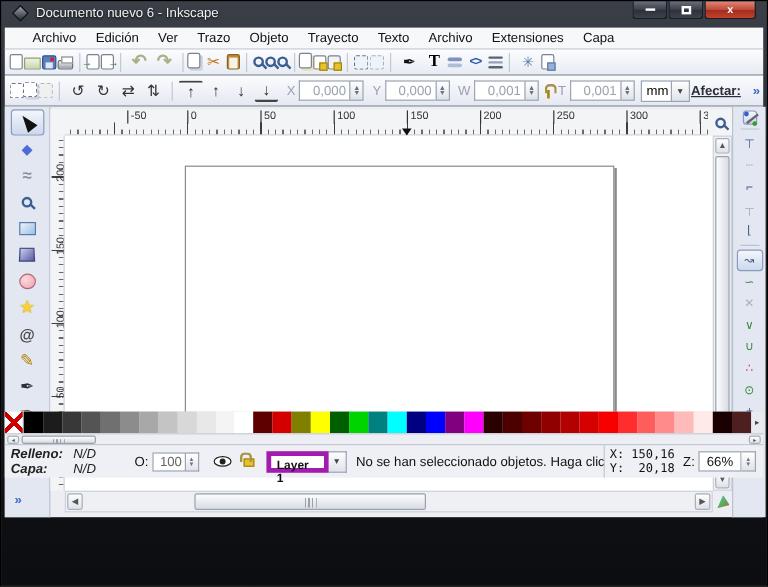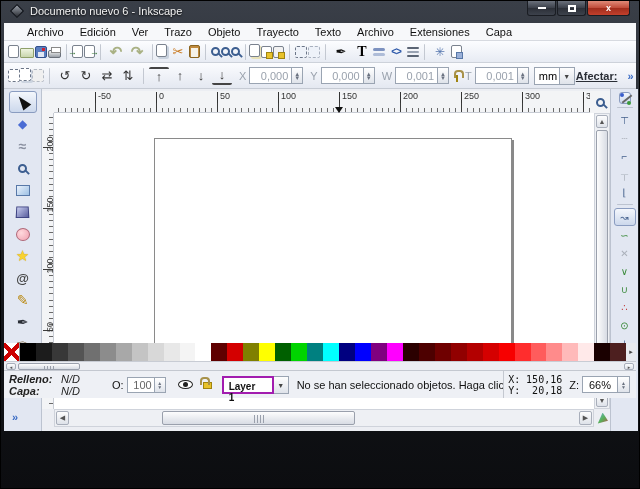--- a/index.html
+++ b/index.html
@@ -214,21 +214,21 @@
   #opacity-label { margin-right:3px; }
   #opacity-field { width:28px; height:16px; background:#fff; border:1px solid #9aa4b2; color:#666; font-size:11px; text-align:right; padding:1px 2px 0 0; }
   #opacity-spin { width:11px; height:16px; border:1px solid #9aa4b2; border-left:none; background:linear-gradient(#fff,#dfe3ea);
     font-size:5px; color:#6a7280; display:flex; flex-direction:column; align-items:center; justify-content:center; line-height:4px; }
   #eye-ic { width:15px; height:9px; border:1px solid #222; border-radius:50%; position:relative; margin:0 6px 0 12px; flex:none; background:#fff; }
   #eye-ic::after { content:""; position:absolute; left:4px; top:1px; width:5px; height:5px; border-radius:50%; background:#222; }
   .statuslock { width:9px; height:7px; background:#e8c22a; border:1px solid #a08410; position:relative; margin:2px 8px 0 4px; flex:none; }
   .statuslock::before { content:""; position:absolute; left:-4px; top:-6px; width:6px; height:6px;
     border:2px solid #a8924a; border-bottom:none; border-radius:4px 4px 0 0; }
   #layer-select { display:flex; flex:none; margin-left:2px; }
-  #layer-value { width:52px; height:18px; background:#fff; border:2px solid #a21caf; font-size:10px; font-weight:bold; padding:3px 16px 0 5px; }
+  #layer-value { width:52px; height:18px; background:#fff; border:4px solid #a21caf; font-size:10px; font-weight:bold; padding:3px 16px 0 5px; }
   #layer-arrow { width:15px; height:18px; border:1px solid #9aa4b2; border-left:none; background:linear-gradient(#fdfdfd,#dfe3ea);
     font-size:7px; color:#444; text-align:center; padding-top:5px; }
   #status-msg { flex:1 1 auto; margin-left:8px; white-space:nowrap; overflow:hidden; border-right:1px solid #c4c8d0; height:100%; display:flex; align-items:center; }
   #coords { width:62px; flex:none; font-family:"DejaVu Sans Mono",monospace; font-size:10px; line-height:11px; padding:0 4px; }
   .coord-row { display:flex; justify-content:space-between; }
   #zoom-group { display:flex; align-items:center; flex:none; padding-right:6px; }
   #zoom-label { margin:0 3px; }
   #zoom-field { width:36px; height:17px; background:#fff; border:1px solid #9aa4b2; font-size:11px; text-align:center; padding-top:2px; }
   #zoom-spin { width:12px; height:17px; border:1px solid #9aa4b2; border-left:none; background:linear-gradient(#fff,#dfe3ea);
     font-size:5px; color:#6a7280; display:flex; flex-direction:column; align-items:center; justify-content:center; line-height:4px; }
@@ -381,21 +381,21 @@
             <span class="toolbtn t-pen">✒</span>
             <span class="toolbtn t-callig">✑</span>
             <span class="toolbtn t-text">A</span>
           </div>
         <span id="toolbox-more" class="chev">»</span>
       </div>
 
       <div id="ruler-corner"></div>
       <div id="hruler">
 
-      <span class="rlabel" style="left: 41px;">-50</span>
+      <span class="rlabel" style="left: 52px;">-50</span>
           <span class="rlabel" style="left: 102px;">0</span>
           <span class="rlabel" style="left: 163px;">50</span>
           <span class="rlabel" style="left: 224px;">100</span>
           <span class="rlabel" style="left: 285px;">150</span>
           <span class="rlabel" style="left: 346px;">200</span>
           <span class="rlabel" style="left: 407px;">250</span>
           <span class="rlabel" style="left: 468px;">300</span>
           <span class="rlabel" style="left: 529px;">350</span>
         </div>
       <div id="hruler-marker-wrap" style="position:absolute;left:50px;top:2px;width:536px;height:22px;pointer-events:none;">

